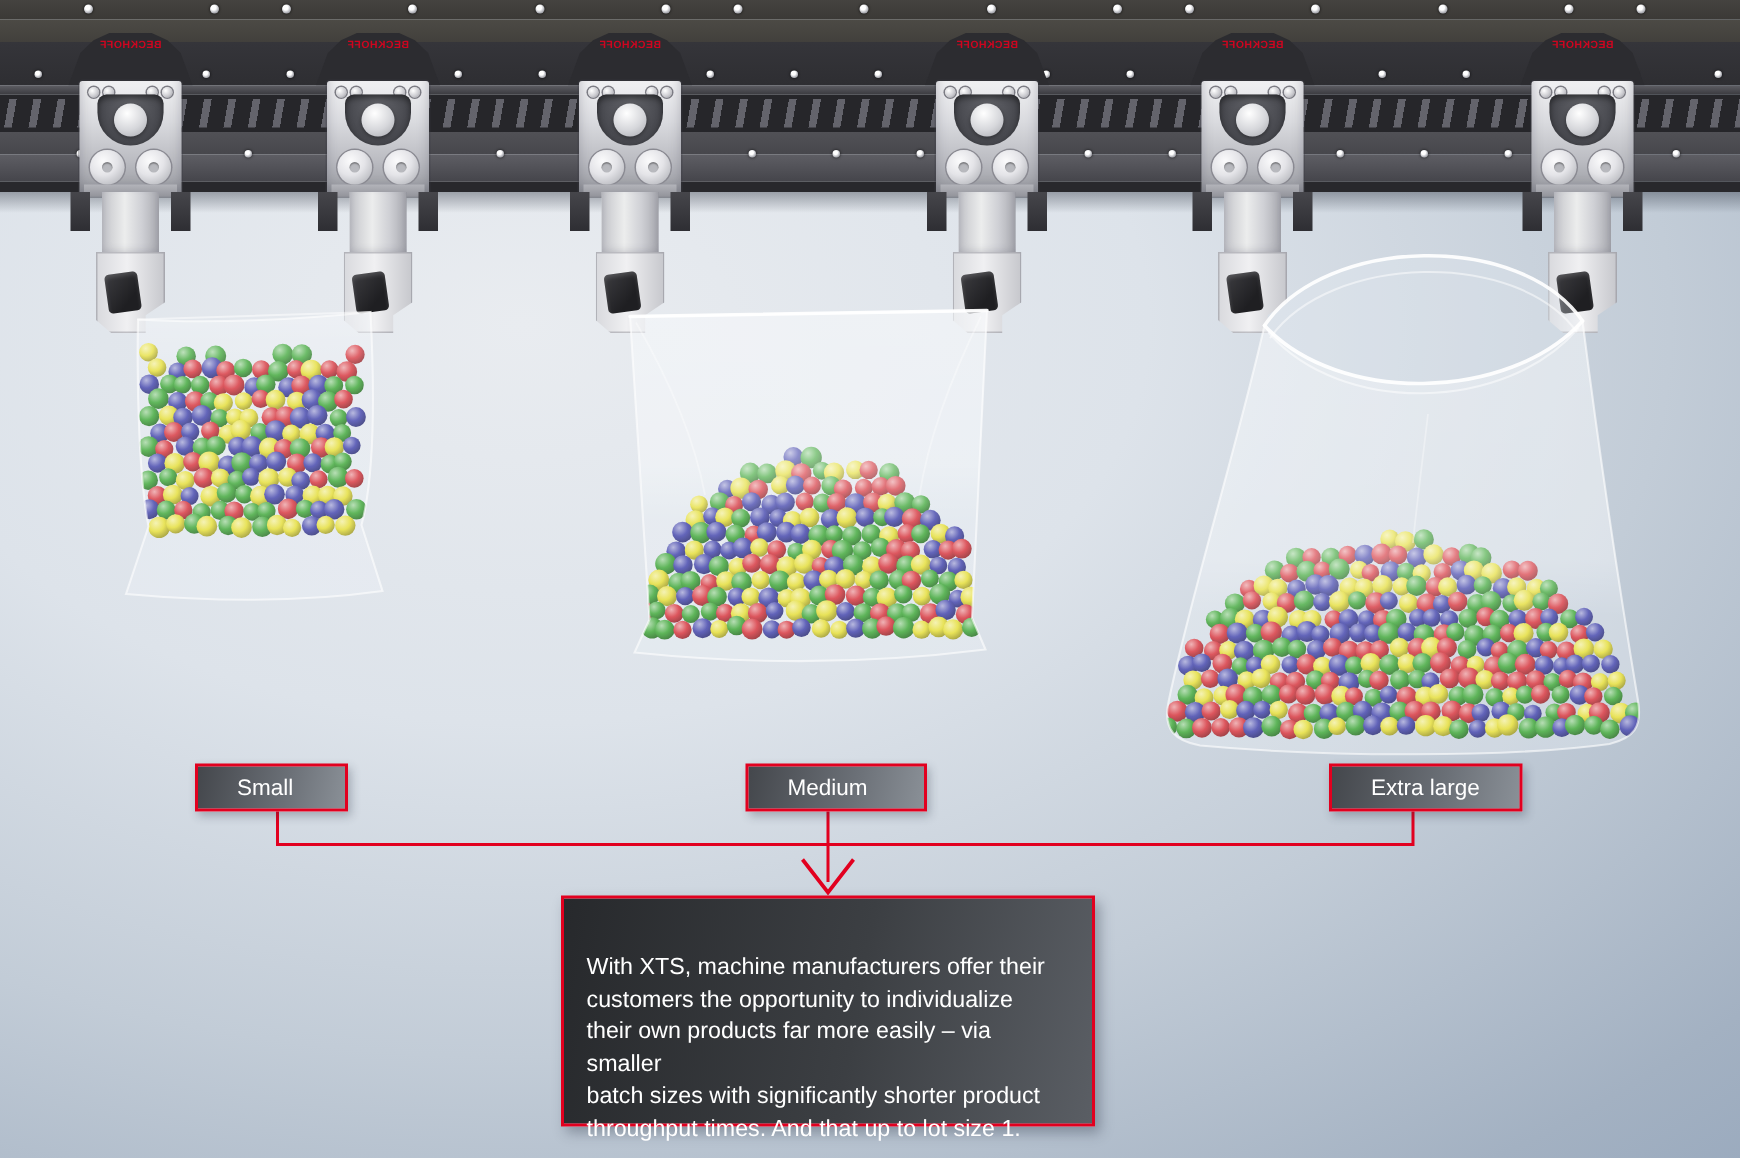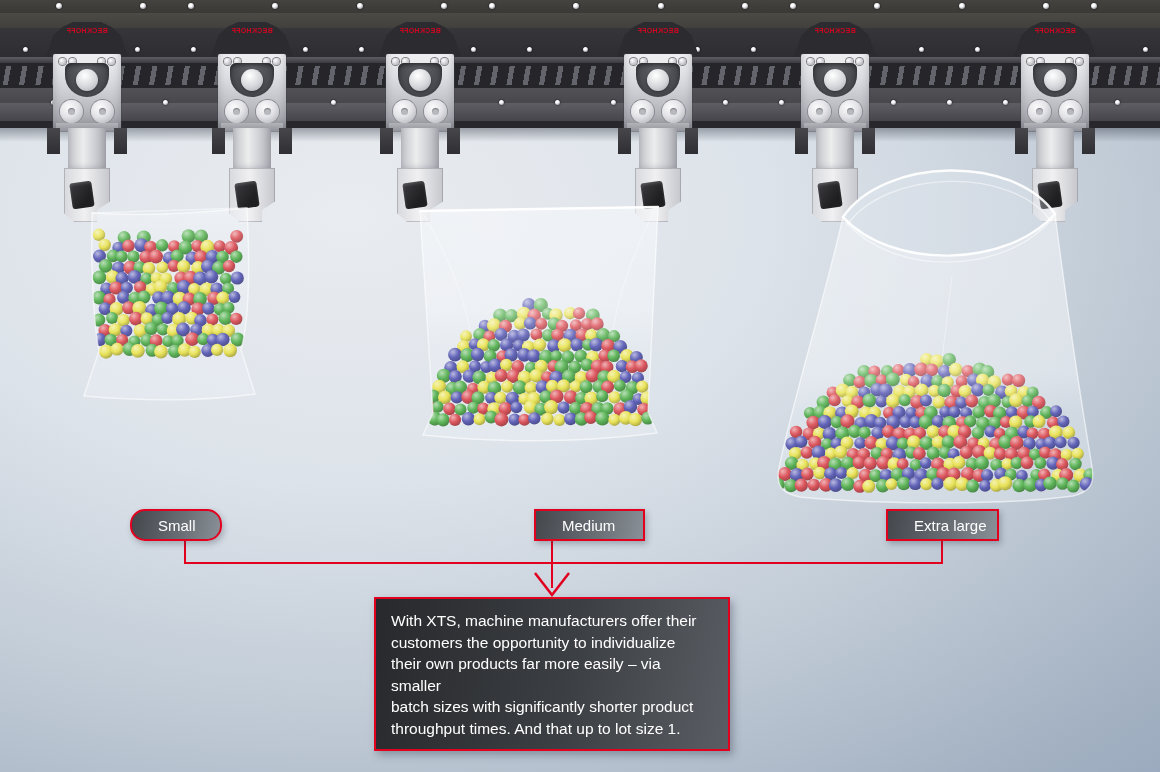--- a/index.html
+++ b/index.html
@@ -72,33 +72,33 @@
   .rim2{fill:none;stroke:rgba(255,255,255,.5);stroke-width:1.4;stroke-linecap:round;}
   .crease{fill:none;stroke:rgba(255,255,255,.35);stroke-width:1.2;}
 
   
   .anno{position:absolute;inset:0;z-index:5;}
   .size-label{position:absolute;top:509px;height:32px;display:flex;align-items:center;
     padding-left:26px;box-sizing:border-box;color:#fff;font-size:15px;
     border:2px solid var(--red);
     background:linear-gradient(100deg,#44474c 0%,#6b7077 60%,#8a9097 100%);
     box-shadow:2px 3px 6px rgba(40,50,65,.3);}
-  .lbl-small{left:130px;width:92px;border-radius:15px;}
-  .lbl-medium{left:497px;width:111px;margin-left:37px;}
-  .lbl-xl{left:886px;width:113px;}
+  .lbl-small{left:130px;width:102px;}
+  .lbl-medium{left:497px;width:121px;}
+  .lbl-xl{left:886px;width:129px;}
   .connectors{position:absolute;inset:0;pointer-events:none;}
   .conn{fill:none;stroke:var(--red);stroke-width:2;}
   .arrowhead{stroke-width:2.5;}
   .callout{position:absolute;left:374px;top:597px;width:356px;height:154px;box-sizing:border-box;
     border:2px solid var(--red);
     background:linear-gradient(100deg,#27292c 0%,#3c3f43 55%,#5a5e64 100%);
     box-shadow:3px 4px 8px rgba(40,50,65,.35);}
   .callout-title{height:32px;line-height:32px;padding-left:15px;color:#fff;font-size:15px;
     border-bottom:2px solid var(--red);}
-  .callout-body{padding:11px 15px 0 15px;color:#fff;font-size:15.5px;line-height:21.5px;white-space:pre-line;}
+  .callout-body{padding:11px 15px 0 15px;color:#fff;font-size:15.5px;line-height:21.5px;white-space:pre-line;margin-top:24px;}
 </style>
 </head>
 <body>
 
 <div class="stage">
 
   <div class="rail">
     <div class="band rt" id="rail-top"></div>
     <div class="band rb1"></div>
     <div class="band rb2"></div>

